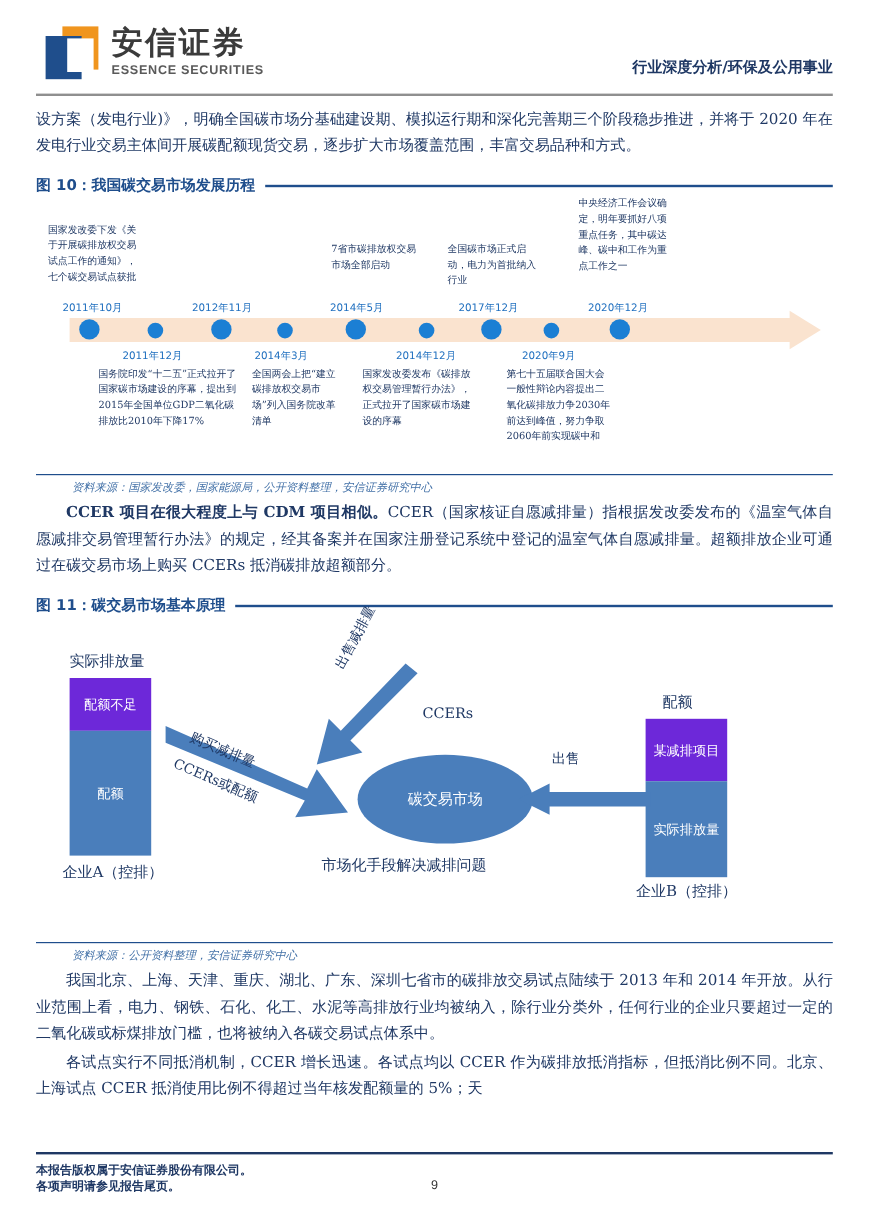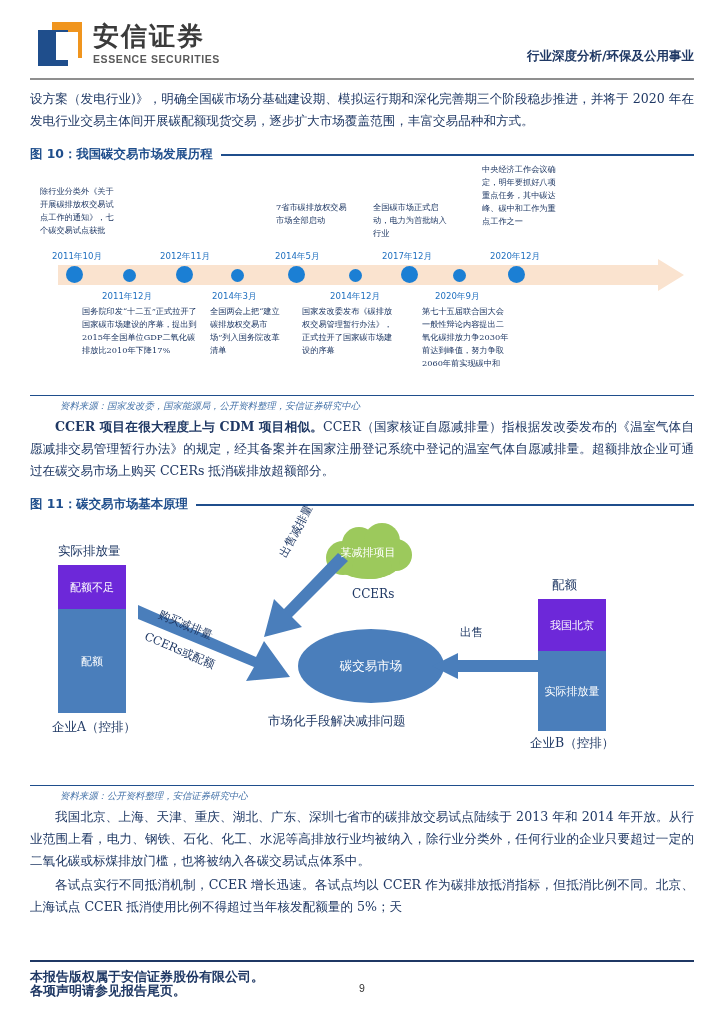--- a/index.html
+++ b/index.html
@@ -183,22 +183,22 @@
     font-family: "DejaVu Serif", serif; white-space: nowrap;
   }
 
   
   .footer-rule {
     position: absolute; left: 30px; right: 30px; bottom: 62px;
     height: 2px; background: #1f3864;
   }
   .footer-left {
     position: absolute; left: 30px; bottom: 26px;
-    font-size: 13px; font-weight: bold; line-height: 14px;
-    color: #1f3864; font-family: Liberation Sans, sans-serif;
+    font-size: 10px; font-weight: bold; line-height: 14px;
+    color: #1f3864; font-family: Liberation Mono, monospace;
   }
   .footer-page {
     position: absolute; left: 0; right: 0; bottom: 30px;
     text-align: center; font-size: 10.5px; color: #333333;
     font-family: "Liberation Sans", sans-serif;
   }
 </style>
 </head>
 <body>
 
@@ -244,21 +244,21 @@
       <div class="tl-dot big" style="left:371px;"></div>
       <div class="tl-dot small" style="left:423px;"></div>
       <div class="tl-dot big" style="left:478px;"></div>
 
       <div class="tl-label-top" style="left:22px;">2011年10月</div>
       <div class="tl-label-top" style="left:130px;">2012年11月</div>
       <div class="tl-label-top" style="left:245px;">2014年5月</div>
       <div class="tl-label-top" style="left:352px;">2017年12月</div>
       <div class="tl-label-top" style="left:460px;">2020年12月</div>
 
-      <div class="tl-text-top" style="left:10px; top:16px; width:80px;">除行业分类外《关于开展碳排放权交易试点工作的通知》，七个碳交易试点获批</div>
+      <div class="tl-text-top" style="left:10px; top:16px; width:80px;">国家发改委下发《关于开展碳排放权交易试点工作的通知》，七个碳交易试点获批</div>
       <div class="tl-text-top" style="left:246px; top:32px; width:72px;">7省市碳排放权交易市场全部启动</div>
       <div class="tl-text-top" style="left:343px; top:32px; width:74px;">全国碳市场正式启动，电力为首批纳入行业</div>
       <div class="tl-text-top" style="left:452px; top:-6px; width:80px;">中央经济工作会议确定，明年要抓好八项重点任务，其中碳达峰、碳中和工作为重点工作之一</div>
 
       <div class="tl-label-bot" style="left:72px;">2011年12月</div>
       <div class="tl-label-bot" style="left:182px;">2014年3月</div>
       <div class="tl-label-bot" style="left:300px;">2014年12月</div>
       <div class="tl-label-bot" style="left:405px;">2020年9月</div>
 
       <div class="tl-text-bot" style="left:52px;  width:116px;">国务院印发“十二五”正式拉开了国家碳市场建设的序幕，提出到2015年全国单位GDP二氧化碳排放比2010年下降17%</div>
@@ -272,41 +272,30 @@
   <p class="body"><span class="bold">CCER 项目在很大程度上与 CDM 项目相似。</span><span>CCER（国家核证自愿减排量）指根据发改委发布的《温室气体自愿减排交易管理暂行办法》的规定，经其备案并在国家注册登记系统中登记的温室气体自愿减排量。超额排放企业可通过在碳交易市场上购买 CCERs 抵消碳排放超额部分。</span></p>
 
   <div class="fig-title-row">
     <span class="fig-title">图 11：碳交易市场基本原理</span>
     <span class="fig-rule"></span>
   </div>
 
   <div class="fig-box">
     <div class="diagram">
 
-      <div class="dg-cloud" style="left:292px; top:6px;">
-        <div class="cloud-shape">
-          <i style="left:4px;  top:18px; width:34px; height:34px;"></i>
-          <i style="left:20px; top:4px;  width:34px; height:34px;"></i>
-          <i style="left:42px; top:0px;  width:36px; height:36px;"></i>
-          <i style="left:58px; top:16px; width:32px; height:32px;"></i>
-          <i style="left:14px; top:24px; width:64px; height:32px;"></i>
-          <i style="left:30px; top:30px; width:40px; height:26px;"></i>
-        </div>
-        <div class="cloud-txt">某减排项目</div>
-      </div>
 
       <div class="dg-label" style="left:322px; top:70px; font-size:12px;">CCERs</div>
 
       <div class="dg-label" style="left:28px; top:26px;">实际排放量</div>
       <div class="dg-bar-seg seg-orange" style="left:28px; top:48px; width:68px; height:44px;">配额不足</div>
       <div class="dg-bar-seg seg-blue" style="left:28px; top:92px; width:68px; height:104px;">配额</div>
       <div class="dg-label" style="left:22px; top:202px;">企业A（控排）</div>
 
       <div class="dg-label" style="left:522px; top:60px;">配额</div>
-      <div class="dg-bar-seg seg-orange" style="left:508px; top:82px; width:68px; height:52px;">我国北京</div>
+      <div class="dg-bar-seg seg-orange" style="left:508px; top:82px; width:68px; height:52px;">某减排项目</div>
       <div class="dg-bar-seg seg-blue" style="left:508px; top:134px; width:68px; height:80px;">实际排放量</div>
       <div class="dg-label" style="left:500px; top:218px;">企业B（控排）</div>
 
       <div class="dg-ellipse" style="left:268px; top:112px; width:146px; height:74px;">碳交易市场</div>
       <div class="dg-label" style="left:238px; top:196px;">市场化手段解决减排问题</div>
 
       <div class="dg-arrow" style="left:108px; top:82px;">
         <svg width="165" height="96" viewBox="0 0 165 96">
           <polygon points="0,6 118,58 126,42 152,78 108,82 116,68 0,20" fill="#4a7ebb"></polygon>
         </svg>

